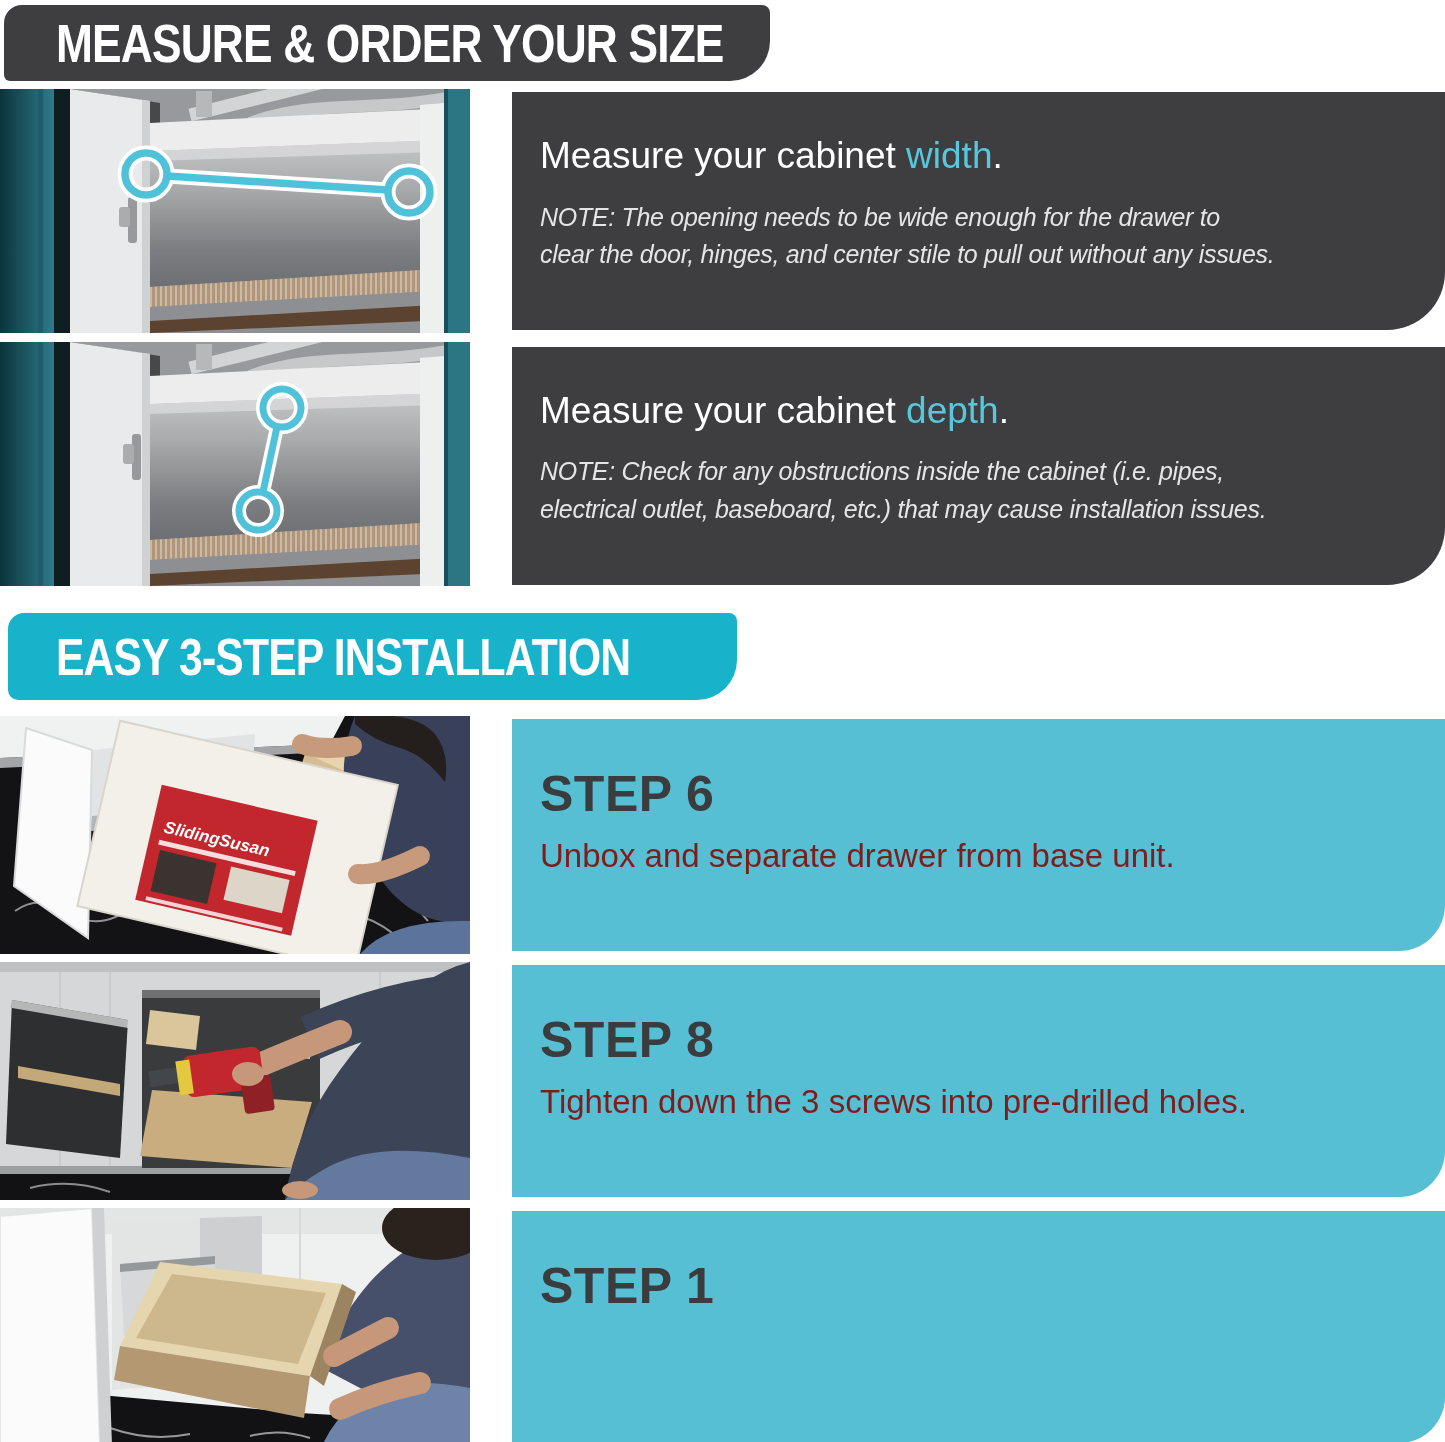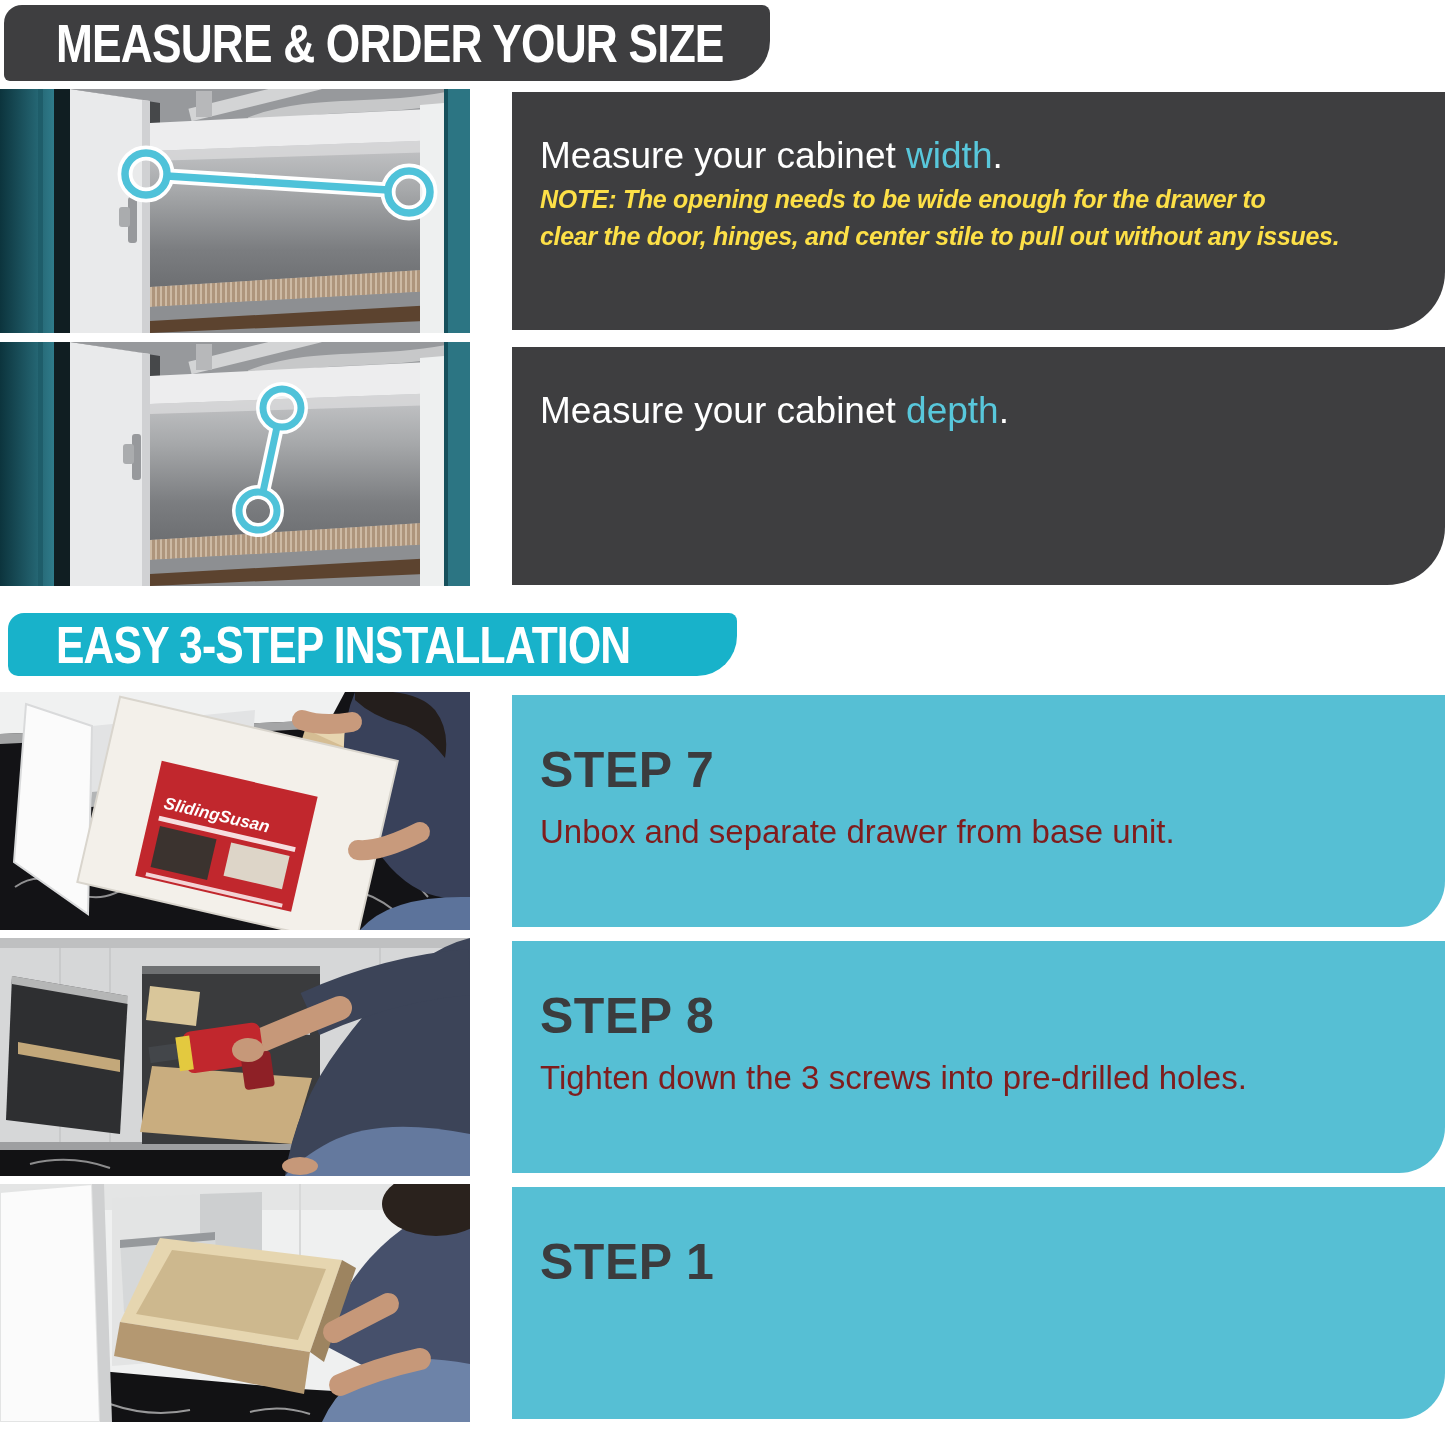--- a/index.html
+++ b/index.html
@@ -10,21 +10,21 @@
   }
   *{box-sizing:border-box;}
 
   
   .banner{display:flex;align-items:center;}
   .banner-dark{
     margin:5px 0 0 4px;width:766px;height:76px;background:#3e3e40;
     border-radius:18px 8px 40px 6px;padding-left:52px;text-align:center;
   }
   .banner-teal{
-    margin:27px 0 0 8px;width:729px;height:63px;background:#18b2ca;
+    margin:27px 0 0 8px;width:729px;height:87px;background:#18b2ca;
     border-radius:16px 8px 40px 10px;padding-left:48px;
   }
   .banner-text{
     color:#ffffff;font-weight:bold;font-size:54px;letter-spacing:-1px;white-space:nowrap;
     display:inline-block;transform:scaleX(0.82);transform-origin:left center;
   }
   .banner-teal .banner-text{font-size:52px;}
 
   
   .row{display:flex;align-items:flex-start;}
@@ -40,21 +40,21 @@
   .panel{flex:1;margin-left:42px;margin-top:3px;}
   .panel-dark{
     height:238px;background:#3e3e40;border-radius:0 0 58px 0;
     padding:44px 6px 0 28px;
   }
   .panel-heading{
     color:#ffffff;font-size:37px;line-height:1.1;letter-spacing:0px;
   }
   .panel-heading .accent{color:#58c7db;}
   .panel-note{
-    margin-top:4px;color:#fde047;font-size:25px;font-style:italic;font-weight:bold;
+    margin-top:22px;color:#e5e5e5;font-size:25px;font-style:italic;font-weight:normal;
     line-height:1.5;letter-spacing:-0.3px;white-space:pre-line;
   }
 
   .panel-teal{
     height:232px;background:#56bfd4;border-radius:0 0 46px 0;
     padding:50px 30px 0 28px;
   }
   .step-title{
     color:#3b3c3e;font-weight:bold;font-size:50px;line-height:1;letter-spacing:0.5px;
   }
@@ -186,20 +186,22 @@
         <g stroke="#4fc2d9" stroke-width="7" fill="none">
           <line x1="277" y1="85" x2="263" y2="150"></line>
           <circle cx="282" cy="66" r="19"></circle>
             <circle cx="258" cy="169" r="19"></circle>
         </g>
       </g>
     </svg>
   </div>
   <div class="panel panel-dark">
     <div class="panel-heading"><span>Measure your cabinet </span><span class="accent">depth</span><span>.</span></div>
+    <div class="panel-note">NOTE: Check for any obstructions inside the cabinet (i.e. pipes,
+electrical outlet, baseboard, etc.) that may cause installation issues.</div>
   </div>
 </div>
 
 <div class="banner banner-teal">
   <span class="banner-text">EASY 3-STEP INSTALLATION</span>
 </div>
 
 <div class="row s-row s-row-first">
   <div class="photo s-photo">
     <svg viewBox="0 0 470 238">
@@ -227,21 +229,21 @@
         <rect x="160" y="142" width="140" height="5" fill="#ffffff" opacity="0.85"></rect>
         <rect x="163" y="152" width="58" height="42" fill="#3b332f"></rect>
         <rect x="236" y="152" width="60" height="34" fill="#ddd5c8"></rect>
         <rect x="160" y="200" width="140" height="4" fill="#ffffff" opacity="0.8"></rect>
       </g>
       <path d="M352,30 q-30,5 -50,-2" stroke="#c89a7c" stroke-width="20" fill="none" stroke-linecap="round"></path>
       <path d="M420,140 q-40,20 -62,18" stroke="#c89a7c" stroke-width="20" fill="none" stroke-linecap="round"></path>
     </svg>
   </div>
   <div class="panel panel-teal">
-    <div class="step-title">STEP 7</div>
+    <div class="step-title">STEP 6</div>
     <div class="step-desc">Unbox and separate drawer from base unit.</div>
   </div>
 </div>
 
 <div class="row s-row">
   <div class="photo s-photo">
     <svg viewBox="0 0 470 238">
       <rect width="470" height="238" fill="#d6d7d8"></rect>
       <g stroke="#c7c8c9" stroke-width="2" opacity="0.8">
         <line x1="60" y1="0" x2="60" y2="238"></line>

